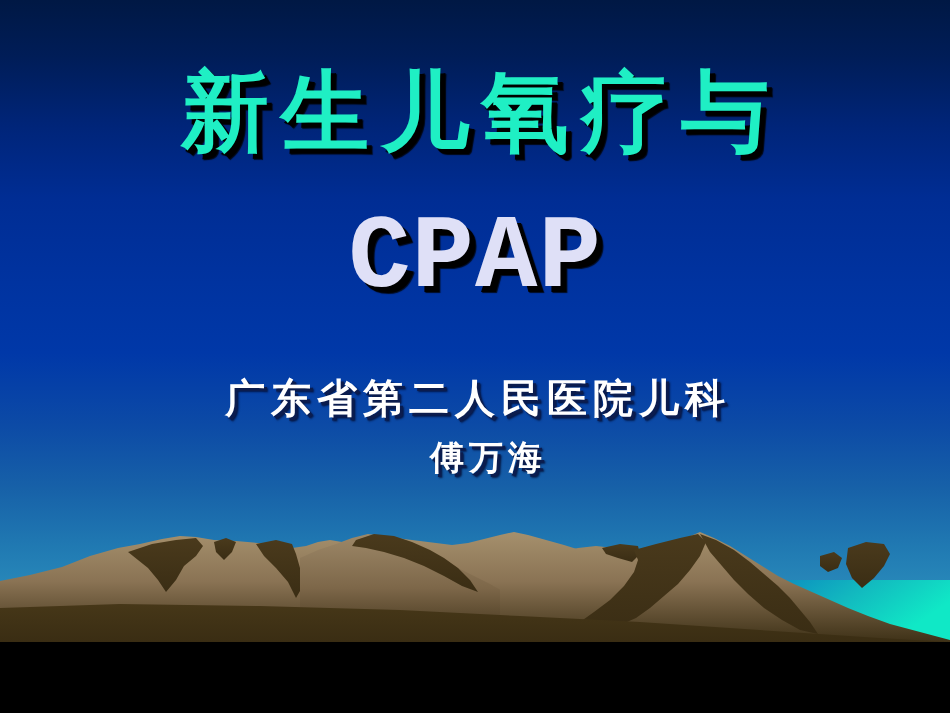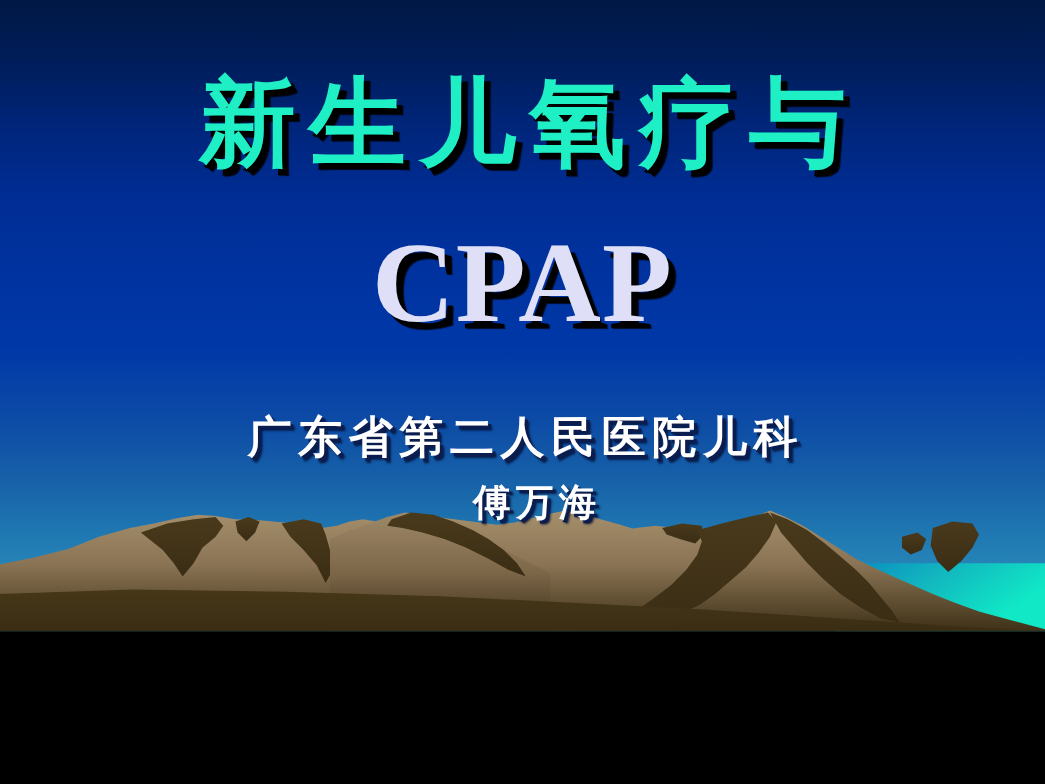--- a/index.html
+++ b/index.html
@@ -4,21 +4,21 @@
 <title>CPAP Title Slide</title>
 <style>
   html, body {
     margin: 0;
     padding: 0;
     background: #000;
   }
   #slide {
     position: relative;
     width: 950px;
-    height: 574px;
+    height: 642px;
     overflow: hidden;
     font-family: "DejaVu Sans", "Liberation Sans", sans-serif;
     
     background: linear-gradient(to bottom,
       #001844 0%,
       #001d58 9%,
       #00257a 20%,
       #002d94 31%,
       #0033a0 44%,
       #0038a8 55%,
@@ -64,21 +64,21 @@
       6px 6px 1px rgba(0,0,0,0.85);
     white-space: nowrap;
   }
 
   .cpap-title {
     position: absolute;
     top: 206px;
     left: 0;
     width: 950px;
     text-align: center;
-    font-family: Liberation Serif, serif;
+    font-family: Liberation Mono, monospace;
     font-size: 104px;
     line-height: 1.0;
     font-weight: 700;
     letter-spacing: 1px;
     color: #dfe0f7;
     text-shadow:
       6px 6px 0 #000000,
       7px 7px 1px rgba(0,0,0,0.8);
     white-space: nowrap;
   }

